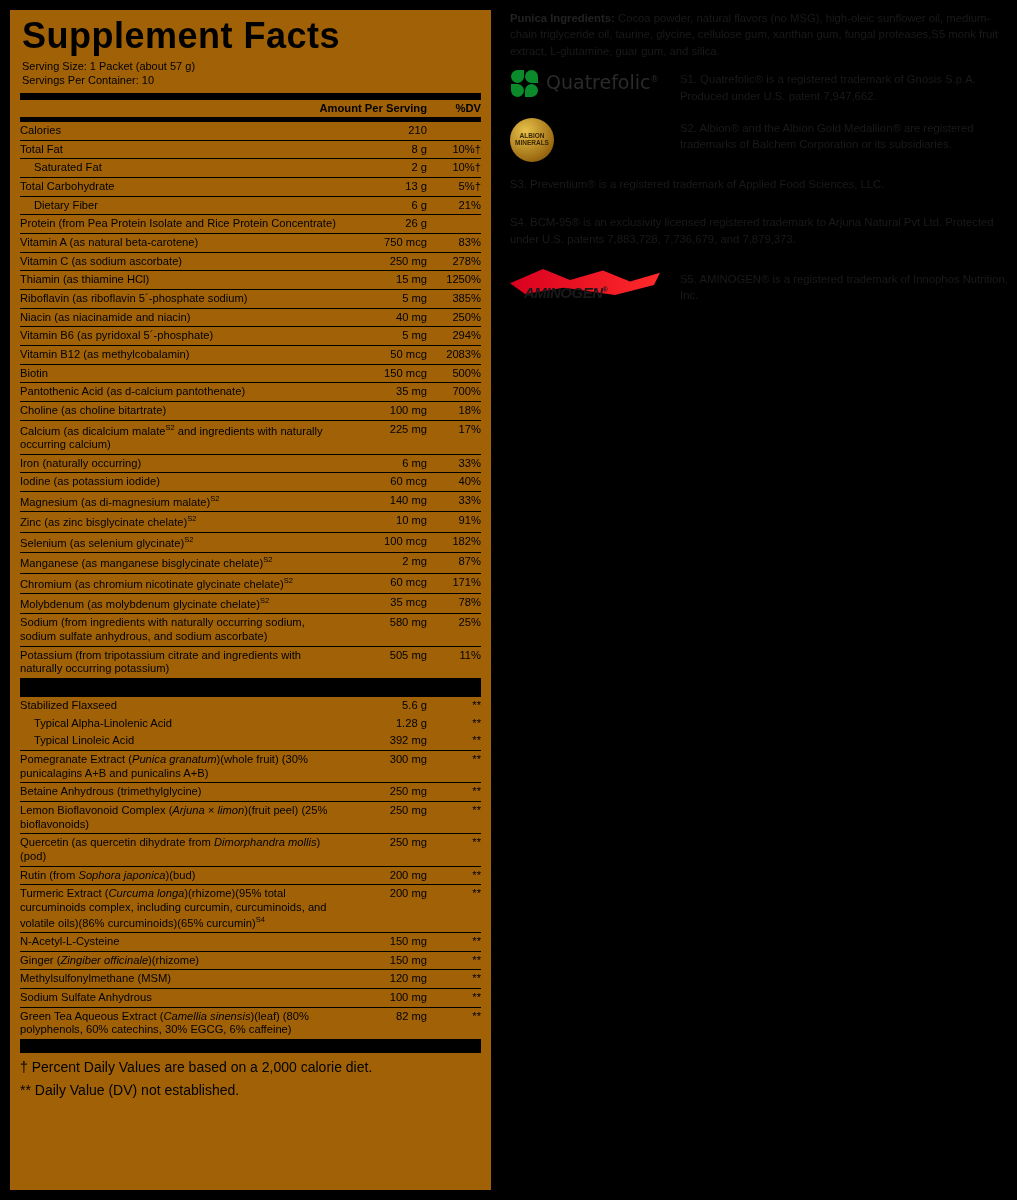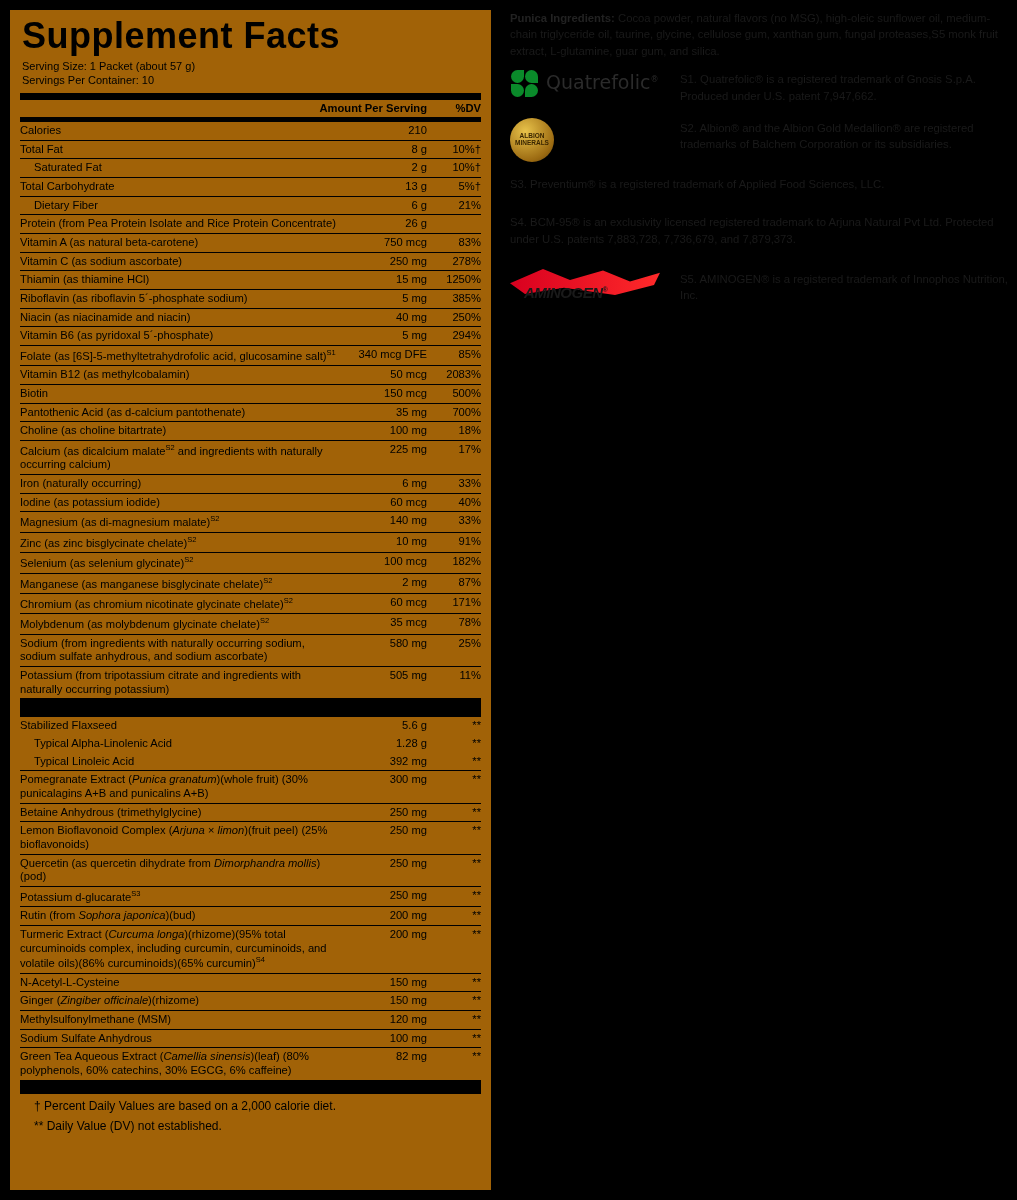--- a/index.html
+++ b/index.html
@@ -23,21 +23,21 @@
   tr.r td{border-top:1px solid #000;}
   tr.nb td{border-top:none;}
   .nm{width:auto;padding-right:6px;margin-top:12px;}
   .amt{text-align:right;white-space:nowrap;width:78px;padding-right:8px;}
   .dv{text-align:right;white-space:nowrap;width:46px;}
   .ind{padding-left:14px;}
   .ital{font-style:italic;}
   sup{font-size:7.5px;vertical-align:super;}
   .hdr td{font-weight:bold;font-size:11.2px;border-top:none;padding-bottom:2px;}
   .hdr .amt,.hdr .dv{font-weight:bold;}
-  .foot{font-size:12px;line-height:1.3;margin-top:5px;margin-left:14px;}
+  .foot{font-size:14px;line-height:1.3;margin-top:5px;margin-left:0;}
   .band{height:18px;background:#000;margin:0;}
   .band2{height:14px;background:#000;margin:0;}
 
   
   #right{position:absolute;left:510px;top:10px;width:500px;color:#1a1a1a;font-size:11.3px;line-height:1.45;}
   #right .oi{font-weight:bold;color:#222;}
   .note{margin-bottom:10px;}
   .tmrow{display:flex;align-items:flex-start;margin-bottom:14px;}
   .logo{width:170px;flex:0 0 170px;}
   .tmtext{flex:1;padding-top:2px;}
@@ -141,25 +141,20 @@
           <td class="nm">Niacin (as niacinamide and niacin)</td>
           <td class="amt">40 mg</td>
           <td class="dv">250%</td>
         </tr>
         <tr class="r">
           <td class="nm">Vitamin B6 (as pyridoxal 5´-phosphate)</td>
           <td class="amt">5 mg</td>
           <td class="dv">294%</td>
         </tr>
         <tr class="r">
-          <td class="nm">Folate (as [6S]-5-methyltetrahydrofolic acid, glucosamine salt)<sup>S1</sup></td>
-          <td class="amt">340 mcg DFE</td>
-          <td class="dv">85%</td>
-        </tr>
-        <tr class="r">
           <td class="nm">Vitamin B12 (as methylcobalamin)</td>
           <td class="amt">50 mcg</td>
           <td class="dv">2083%</td>
         </tr>
         <tr class="r">
           <td class="nm">Biotin</td>
           <td class="amt">150 mcg</td>
           <td class="dv">500%</td>
         </tr>
         <tr class="r">
@@ -259,25 +254,20 @@
           <td class="amt">250 mg</td>
           <td class="dv">**</td>
         </tr>
         <tr class="r">
           <td class="nm">Lemon Bioflavonoid Complex (<span class="ital">Arjuna × limon</span>)(fruit peel) (25% bioflavonoids)</td>
           <td class="amt">250 mg</td>
           <td class="dv">**</td>
         </tr>
         <tr class="r">
           <td class="nm">Quercetin (as quercetin dihydrate from <span class="ital">Dimorphandra mollis</span>)(pod)</td>
-          <td class="amt">250 mg</td>
-          <td class="dv">**</td>
-        </tr>
-        <tr class="r">
-          <td class="nm">Potassium d-glucarate<sup>S3</sup></td>
           <td class="amt">250 mg</td>
           <td class="dv">**</td>
         </tr>
         <tr class="r">
           <td class="nm">Rutin (from <span class="ital">Sophora japonica</span>)(bud)</td>
           <td class="amt">200 mg</td>
           <td class="dv">**</td>
         </tr>
         <tr class="r">
           <td class="nm">Turmeric Extract (<span class="ital">Curcuma longa</span>)(rhizome)(95% total curcuminoids complex, including curcumin, curcuminoids, and volatile oils)(86% curcuminoids)(65% curcumin)<sup>S4</sup></td>

